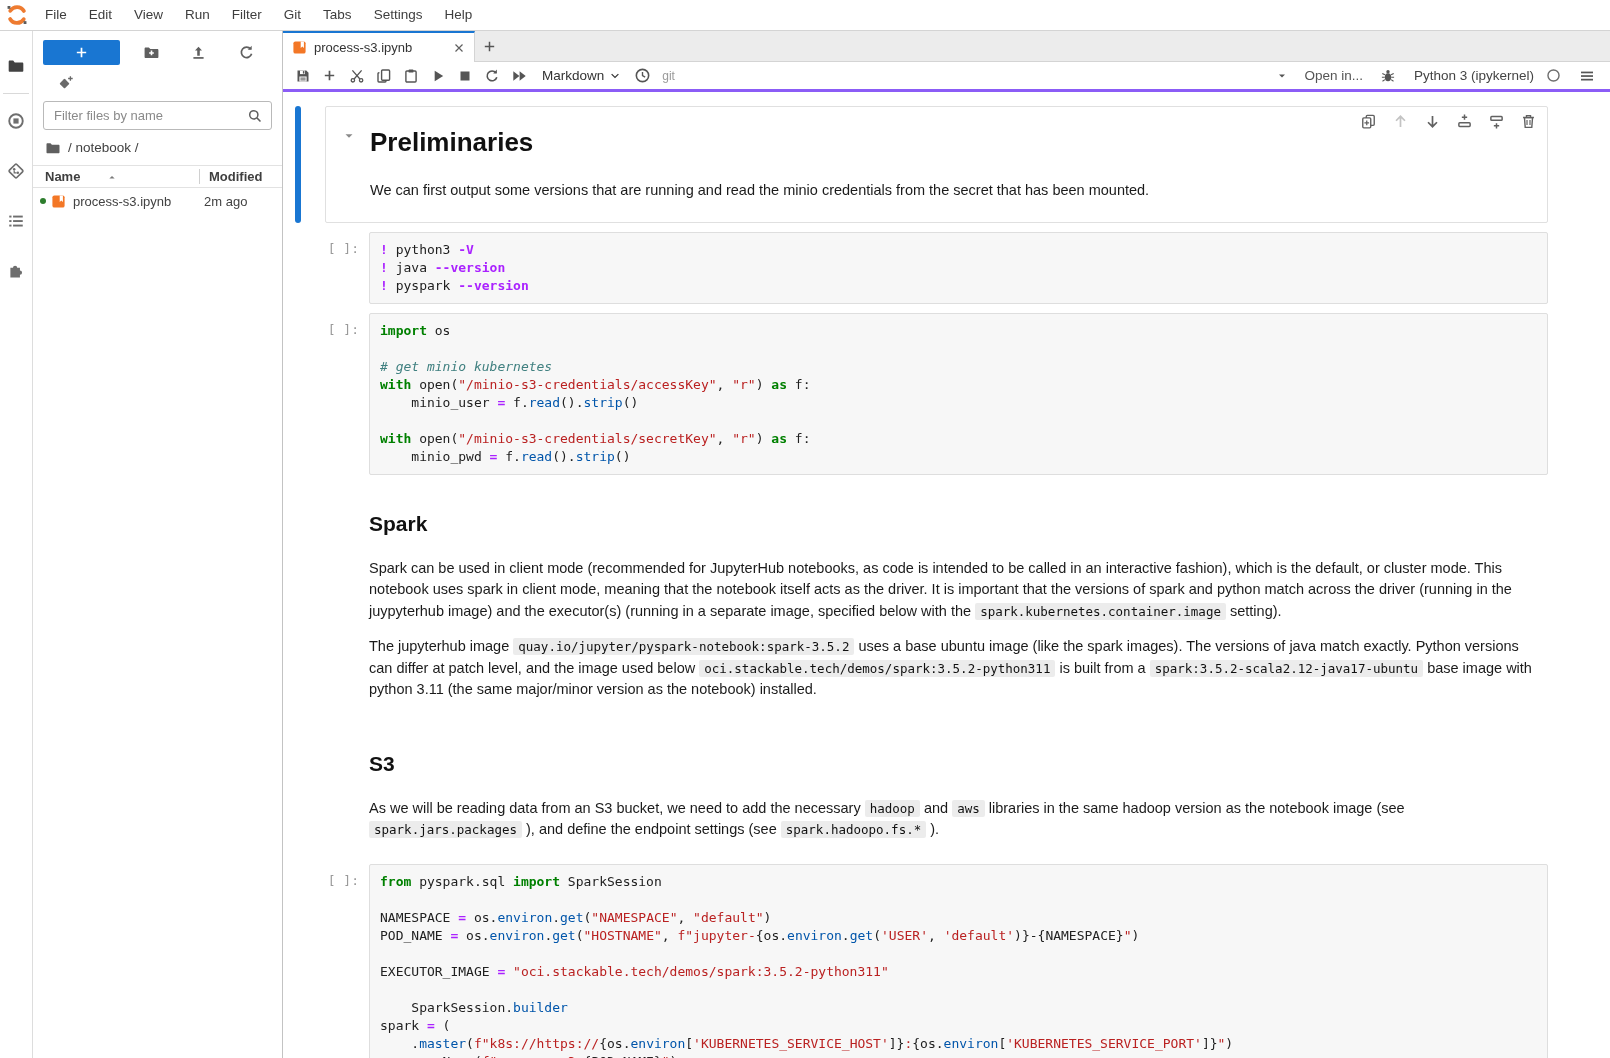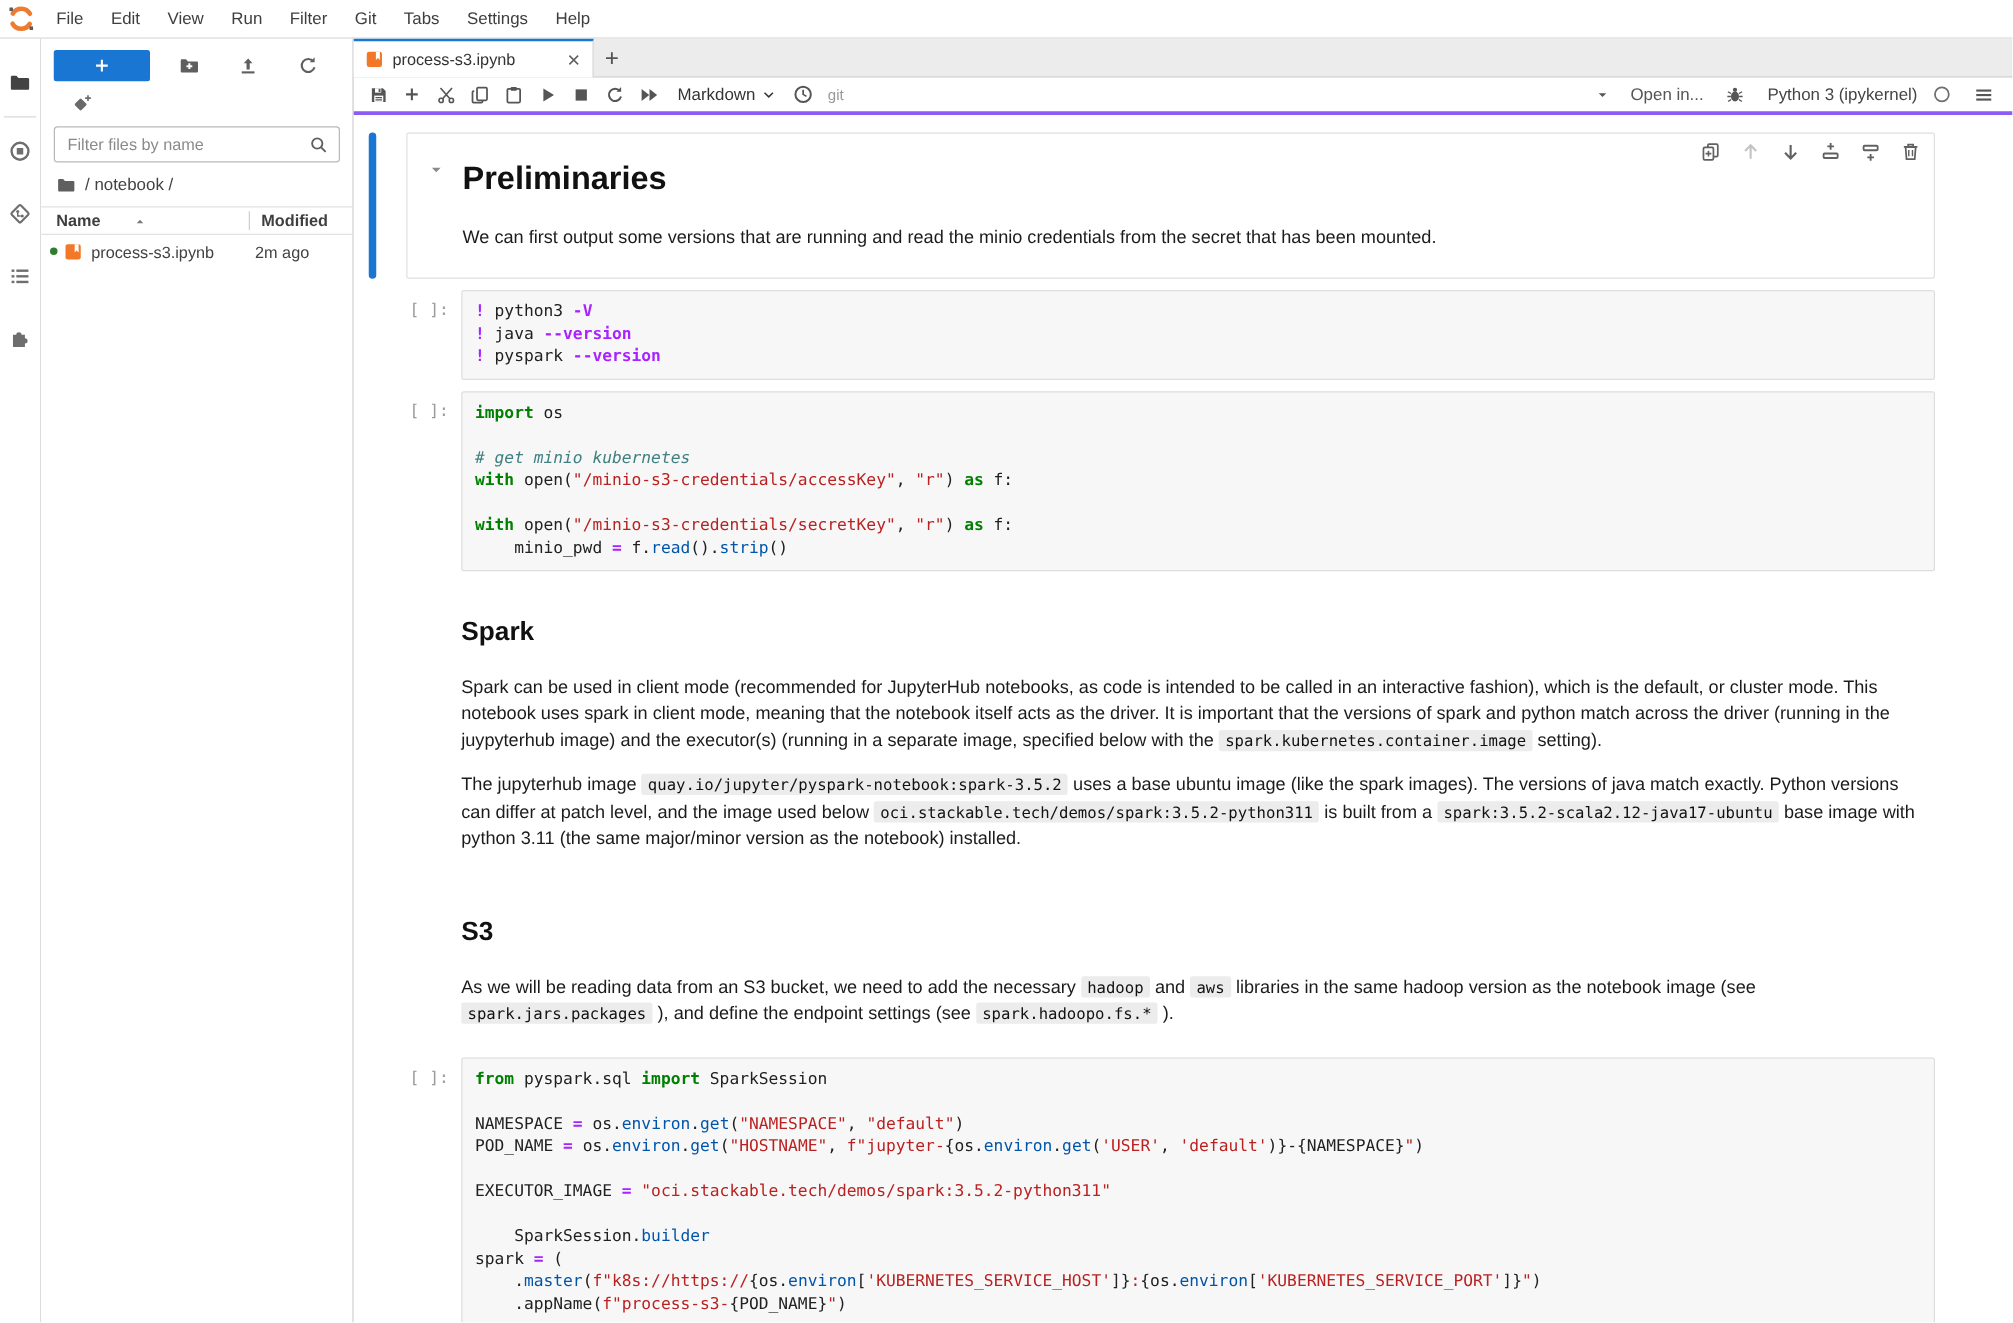--- a/index.html
+++ b/index.html
@@ -416,20 +416,21 @@
         </div>
         <div class="cell">
           <div class="stripe"></div>
           <div class="cell-frame">
             <div class="prompt">[ ]:</div>
             <div class="editor">
               <div class="cm-line"><span class="tok-k">import</span><span> os</span></div>
               <div class="cm-line">&nbsp;</div>
               <div class="cm-line"><span class="tok-c"># get minio kubernetes</span></div>
               <div class="cm-line"><span class="tok-k">with</span><span> open(</span><span class="tok-s">"/minio-s3-credentials/accessKey"</span><span>, </span><span class="tok-s">"r"</span><span>) </span><span class="tok-k">as</span><span> f:</span></div>
+              <div class="cm-line"><span>    minio_user </span><span class="tok-o">=</span><span> f.</span><span class="tok-p">read</span><span>().</span><span class="tok-p">strip</span><span>()</span></div>
               <div class="cm-line">&nbsp;</div>
               <div class="cm-line"><span class="tok-k">with</span><span> open(</span><span class="tok-s">"/minio-s3-credentials/secretKey"</span><span>, </span><span class="tok-s">"r"</span><span>) </span><span class="tok-k">as</span><span> f:</span></div>
               <div class="cm-line"><span>    minio_pwd </span><span class="tok-o">=</span><span> f.</span><span class="tok-p">read</span><span>().</span><span class="tok-p">strip</span><span>()</span></div>
             </div>
           </div>
         </div>
         <div class="cell">
           <div class="stripe"></div>
           <div class="cell-frame">
             <div class="prompt"></div>

